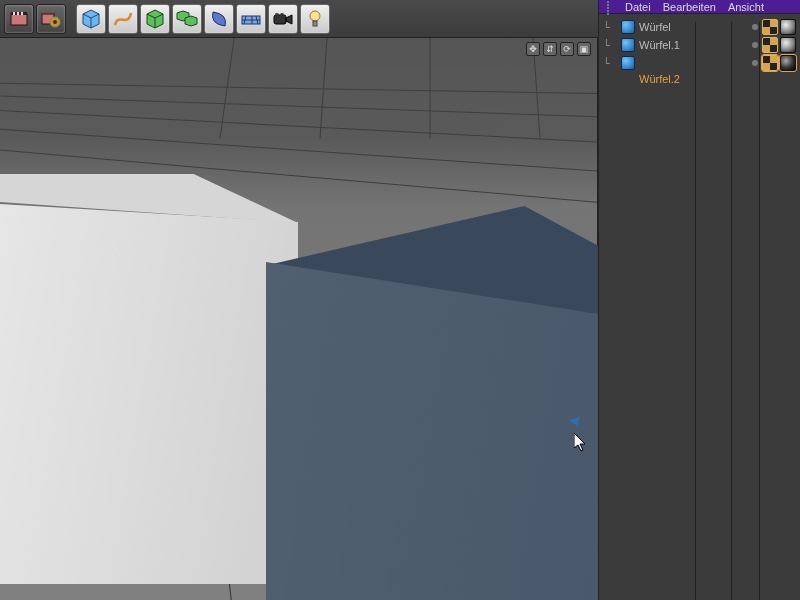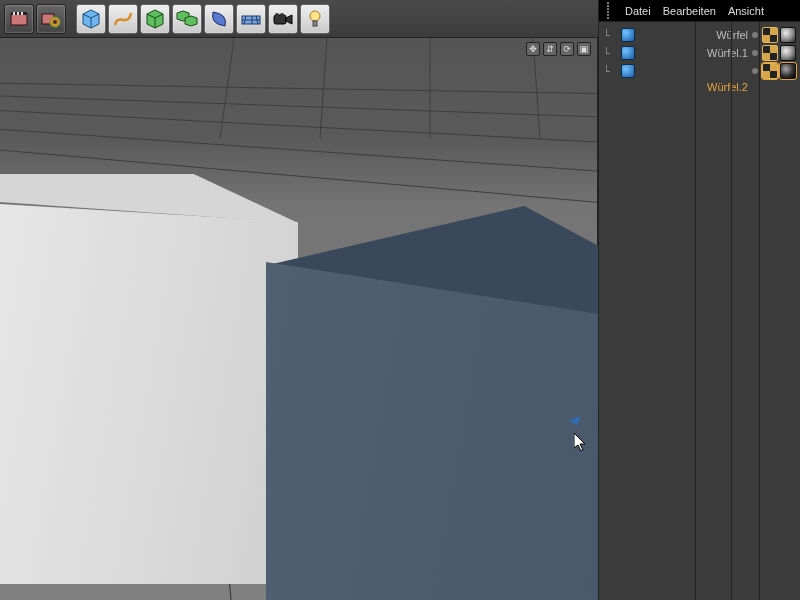--- a/index.html
+++ b/index.html
@@ -107,23 +107,23 @@
   }
 
   
   .panel {
     position:absolute; left:598px; top:0; width:202px; height:600px;
     background:#3b3b3b;
     border-left:1px solid #222;
   }
   .panel-menu {
     display:flex; gap:12px; padding:4px 8px;
-    background:#000000;
+    background:#4c1d95;
     border-bottom:1px solid #222;
-    height:22px;
+    height:14px;
     align-items:center;
   }
   .panel-menu .grip { display:flex; flex-direction:column; gap:1px; margin-right:4px;}
   .panel-menu .grip span{ width:2px;height:2px;background:#777;display:block;}
   .panel-menu .mitem { color:#ddd; cursor:pointer; }
 
   .tree {
     padding:4px 0;
   }
   .row {
@@ -133,21 +133,21 @@
     padding:0 4px;
     cursor:pointer;
     position:relative;
   }
   .row .branch { color:#888; font-family:monospace; letter-spacing:-1px; width:14px; text-align:left;}
   .row .oicon {
     width:14px;height:14px;border-radius:2px;
     background:radial-gradient(circle at 30% 30%, #6ec5ff, #1b5aa6);
     border:1px solid #0a2a4a;
   }
-  .row .oname { flex:1; color:#bdbdbd;text-align:right; }
+  .row .oname { flex:1; color:#bdbdbd; }
   .row.selected .oname{ color:#e6a23c;margin-top:32px; }
   .row .dots {
     display:flex; gap:4px; align-items:center; margin-left:auto; margin-right:28px;
   }
   .row .dots span{
     width:6px;height:6px;border-radius:50%;background:#7a7a7a;display:block;
   }
   .row .tags{
     position:absolute; right:4px; top:1px; display:flex; gap:2px;
   }

